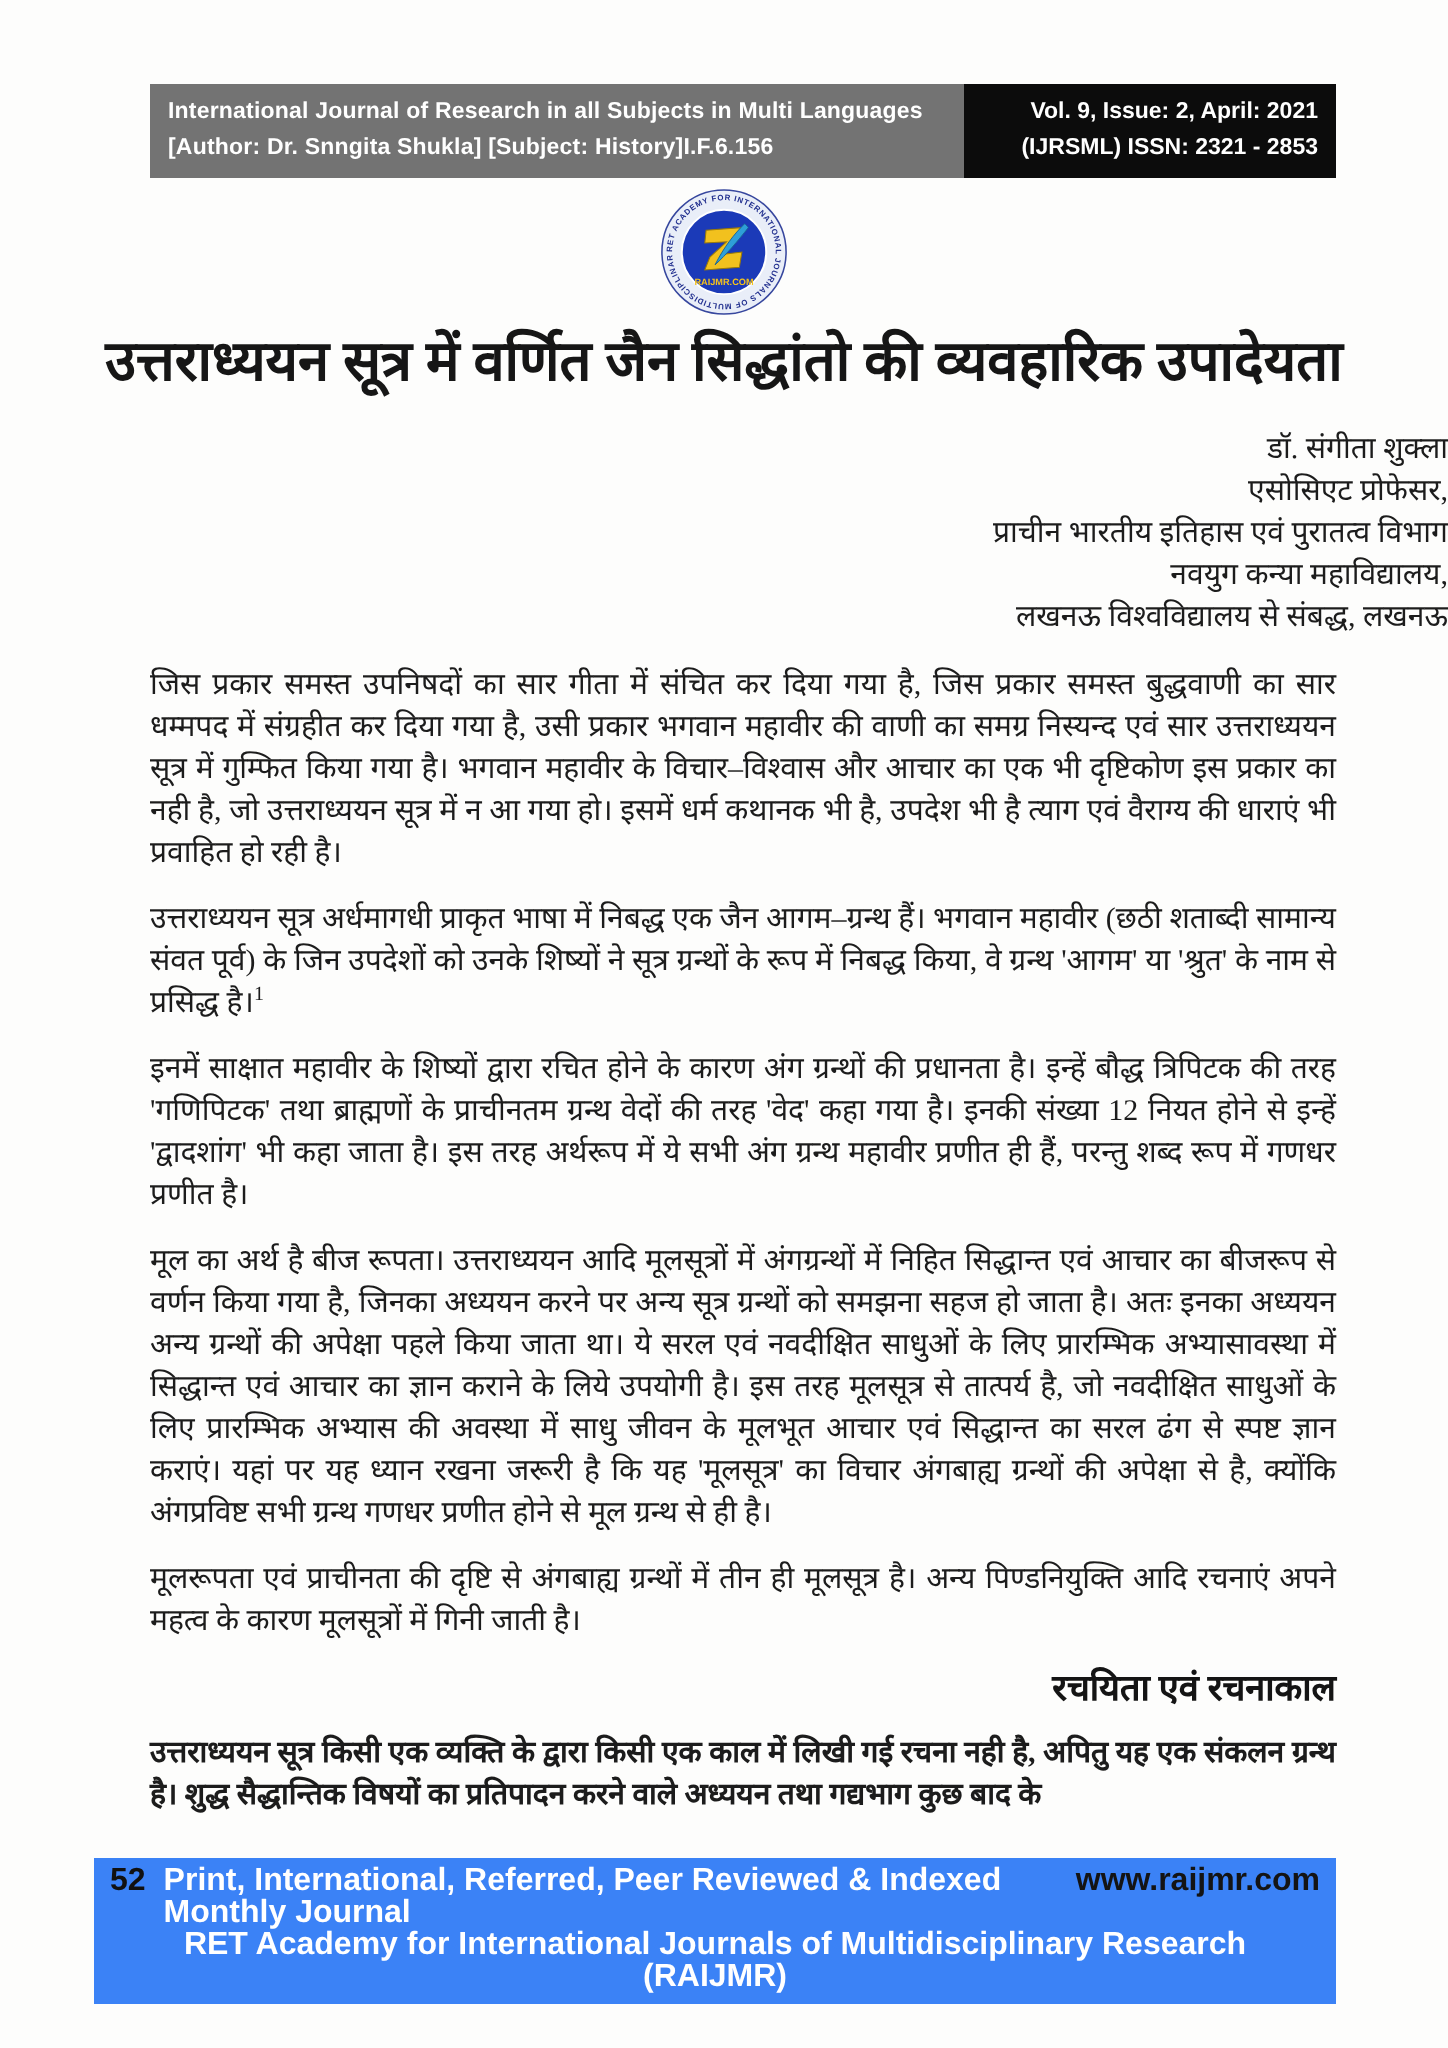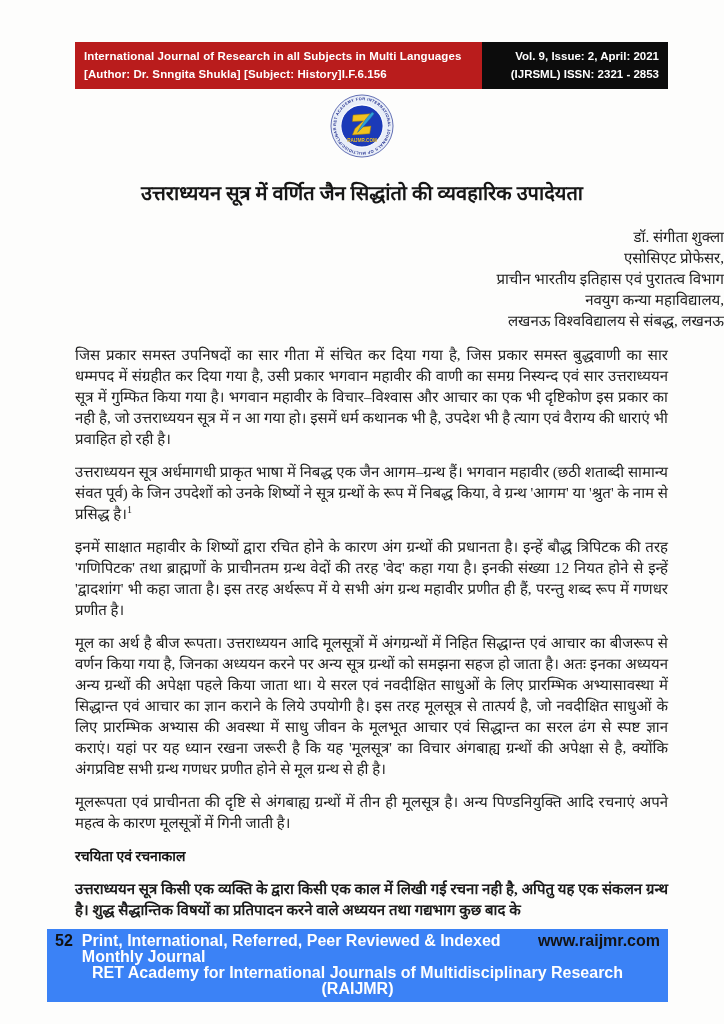--- a/index.html
+++ b/index.html
@@ -17,21 +17,21 @@
     flex-direction: column;
   }
 
   
   .header {
     margin: 42px 56px 0 75px;
     display: flex;
     height: 47px;
   }
   .header-left {
-    background: #b91c1c;
+    background: #737373;
     color: #ffffff;
     flex: 1 1 auto;
     padding: 5px 6px 4px 9px;
     font-size: 11.5px;
     font-weight: bold;
     line-height: 18px;
     letter-spacing: 0.1px;
   }
   .header-right {
     background: #0c0c0c;
@@ -48,24 +48,24 @@
   
   .logo-row {
     display: flex;
     justify-content: center;
     margin-top: 5px;
     height: 64px;
   }
 
   
   .article-title {
-    margin-top: 22px;
+    margin-top: 10px;
     text-align: center;
     font-family: "Liberation Serif", "DejaVu Serif", serif;
-    font-size: 20px;
+    font-size: 28px;
     font-weight: bold;
     color: #161616;
     line-height: 27px;
   }
   .author-block {
     margin-top: 20px;
     text-align: right;
     font-family: "Liberation Serif", "DejaVu Serif", serif;
     font-size: 15px;
     color: #1c1c1c;
@@ -78,25 +78,25 @@
     font-family: "Liberation Serif", "DejaVu Serif", serif;
     font-size: 15px;
     color: #1c1c1c;
     line-height: 21px;
     text-align: justify;
   }
   .body-text p { margin-bottom: 12px; }
   .body-text p:last-child { margin-bottom: 0; font-weight: bold; }
   .body-text sup { font-size: 10px; line-height: 0; }
   .section-heading {
-    font-size: 14px;
+    font-size: 18px;
     font-weight: bold;
     color: #141414;
     margin-bottom: 2px;
-    text-align: left;
+    text-align: right;
   }
 
   
   .footer {
     margin: auto 56px 22px 47px;
     background: #3b82f6;
     padding: 4px 8px 5px 8px;
     font-size: 16px;
     font-weight: bold;
     line-height: 16px;

